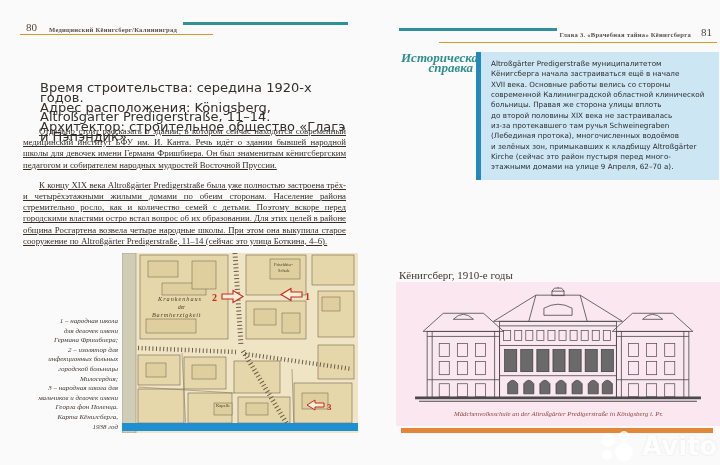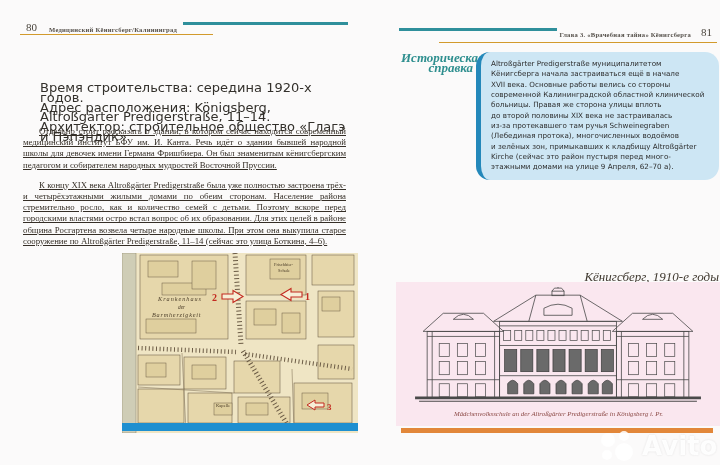--- a/index.html
+++ b/index.html
@@ -15,26 +15,26 @@
          white-space:pre-line;font-family:"Liberation Serif",serif;letter-spacing:.1px;}
   .meta{font-size:13px;line-height:9.8px;color:#33302b;white-space:pre-line;
         font-family:"DejaVu Sans",sans-serif;}
   .bodytext{font-size:8.8px;line-height:11.2px;text-align:justify;color:#352e26;}
   .bodytext p{margin:9px;text-indent:16px;text-decoration:underline;}
   .mapcap{font-size:7px;font-style:italic;line-height:9.6px;text-align:right;
           color:#3f382f;white-space:pre-line;}
   .sidelabel{font-size:13px;font-style:italic;font-weight:bold;color:#2f8f8f;
              text-align:right;line-height:9.5px;white-space:pre-line;}
   .infobox{background:#cde6f4;border-left:5px solid #2488ba;box-sizing:border-box;
-           padding:7px 9px 6px 10px;border-radius:14px;}
+           padding:7px 9px 6px 10px;}
   .infobox .txt{font-size:7.2px;line-height:10.35px;color:#2e2e2e;white-space:pre-line;
                 font-family:"DejaVu Sans",sans-serif;}
   .rpcap{font-size:7.2px;font-style:italic;line-height:9.8px;text-align:center;
          color:#3f382f;white-space:pre-line;}
-  .rpcapdate{font-size:13px;font-style:italic;text-align:right;color:#3f382f;}
+  .rpcapdate{font-size:11px;color:#3f382f;}
   .pinkbox{background:#fae7ef;}
   .pinkcap{font-size:6.8px;font-style:italic;color:#8c4a46;text-align:center;}
   .orangebar{background:#e2873a;}
   .watermark{display:flex;align-items:center;gap:6px;opacity:.95;}
   .watermark .wtxt{font-family:"DejaVu Sans",sans-serif;font-weight:bold;font-size:26px;
         color:rgba(255,255,255,.94);text-shadow:0 0 2px rgba(170,170,170,.35);}
   .mlabel{font-family:"Liberation Serif",serif;fill:#4a3c28;}
   .mred{fill:#c32a20;font-weight:bold;font-family:"Liberation Serif",serif;}
 </style>
 </head>
@@ -49,20 +49,32 @@
 
   <div class="abs meta" style="left:40px;top:83px;width:310px;">Время строительства: середина 1920-х годов.
 Адрес расположения: Königsberg, Altroßgärter Predigerstraße, 11–14.
 Архитектор: строительное общество «Глагэ и Пэпэндик»</div>
 
   <div class="abs bodytext" style="left:14px;top:117px;width:341px;">
     <p>Отдельно стоит рассказать о здании, в котором сейчас находится современный медицинский институт БФУ им. И. Канта. Речь идёт о здании бывшей народной школы для девочек имени Германа Фришбиера. Он был знаменитым кёнигсбергским педагогом и собирателем народных мудростей Восточной Пруссии.</p>
     <p>К концу XIX века Altroßgärter Predigerstraße была уже полностью застроена трёх- и четырёхэтажными жилыми домами по обеим сторонам. Население района стремительно росло, как и количество семей с детьми. Поэтому вскоре перед городскими властями остро встал вопрос об их образовании. Для этих целей в районе община Росгартена возвела четыре народные школы. При этом она выкупила старое сооружение по Altroßgärter Predigerstraße, 11–14 (сейчас это улица Боткина, 4–6).</p>
   </div>
 
+  <div class="abs mapcap" style="left:12px;top:317px;width:106px;">1 – народная школа
+для девочек имени
+Германа Фришбиера;
+2 – изолятор для
+инфекционных больных
+городской больницы
+Милосердия;
+3 – народная школа для
+мальчиков и девочек имени
+Георга фон Поленца.
+Карта Кёнигсберга,
+1938 год</div>
 
   <svg class="abs" style="left:122px;top:253px;" width="236" height="180" viewBox="0 0 236 180">
     <rect x="0" y="0" width="236" height="180" fill="#efe5c4"></rect>
     <rect x="0" y="0" width="14" height="180" fill="#cfcdb6" stroke="#8a8268" stroke-width="0.5"></rect>
     <g fill="#e6d7ab" stroke="#6b5b45" stroke-width="0.55">
       <rect x="18" y="2" width="88" height="84"></rect>
       <rect x="124" y="2" width="60" height="40"></rect>
       <rect x="190" y="2" width="42" height="30"></rect>
       <rect x="196" y="38" width="36" height="46"></rect>
       <rect x="124" y="48" width="60" height="38"></rect>

